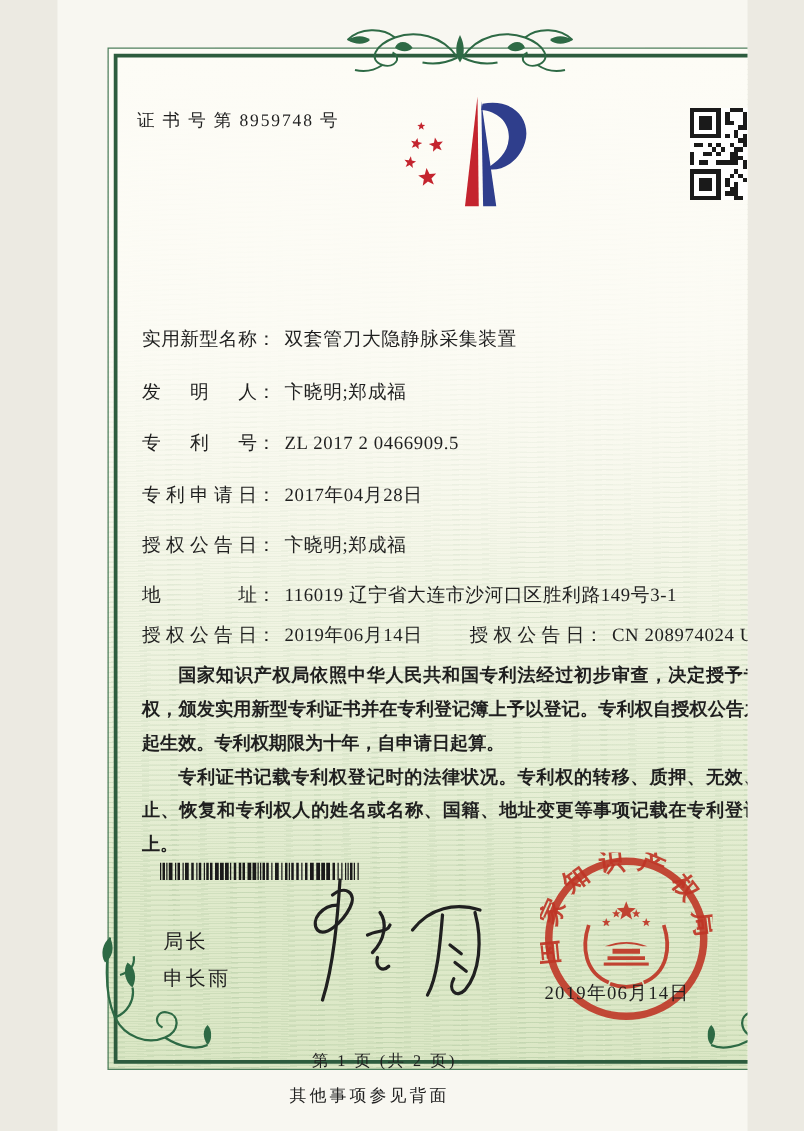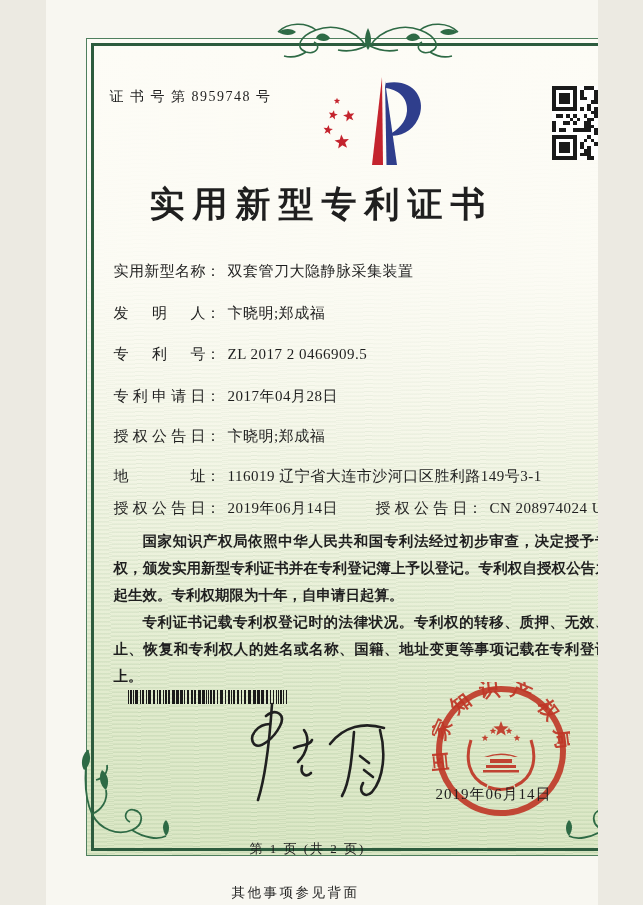--- a/index.html
+++ b/index.html
@@ -34,21 +34,21 @@
   .para{text-indent:2em;margin:0;}
   .barcode{position:absolute;left:80px;top:690px;width:166px;height:14px;}
   .signer{position:absolute;left:85px;top:739px;font-family:"Liberation Sans","DejaVu Sans",sans-serif;
     font-size:16px;letter-spacing:2px;line-height:30px;}
   .signature{position:absolute;left:166px;top:700px;width:190px;height:108px;}
   .seal{position:absolute;left:386px;top:682px;width:138px;height:138px;}
   .seal-date{position:absolute;left:390px;top:785px;font-size:15px;letter-spacing:1px;white-space:nowrap;}
   .page-note{position:absolute;left:0;top:828px;width:100%;margin:12px;text-align:center;
     font-size:13px;letter-spacing:2px;text-indent:-52px;}
   .back-note{position:absolute;left:0;top:868px;width:100%;text-align:center;
-    font-size:13.5px;letter-spacing:2.5px;text-indent:-52px;margin-top:16px;}
+    font-size:13.5px;letter-spacing:2.5px;text-indent:-52px;}
 </style>
 </head>
 <body>
 
 <div class="page">
 
   <div class="interior"></div>
   <div class="frame-outer"></div>
   <div class="frame-inner"></div>
 
@@ -222,21 +222,20 @@
       <rect x="1" y="1" width="5" height="5" fill="#ffffff"></rect>
       <rect x="2" y="2" width="3" height="3" fill="#1a1a1a"></rect>
       <rect x="14" y="0" width="7" height="7" fill="#1a1a1a"></rect>
       <rect x="15" y="1" width="5" height="5" fill="#ffffff"></rect>
       <rect x="16" y="2" width="3" height="3" fill="#1a1a1a"></rect>
       <rect x="0" y="14" width="7" height="7" fill="#1a1a1a"></rect>
       <rect x="1" y="15" width="5" height="5" fill="#ffffff"></rect>
       <rect x="2" y="16" width="3" height="3" fill="#1a1a1a"></rect>
     </svg>
 
-  <div class="title">实用新型专利证书</div>
 
   <div class="row" style="top:262px">
     <span class="flabel">实用新型名称</span><span>：</span><span class="fvalue">双套管刀大隐静脉采集装置</span>
   </div>
   <div class="row" style="top:304px">
     <span class="flabel">发明人</span><span>：</span><span class="fvalue">卞晓明;郑成福</span>
   </div>
   <div class="row" style="top:345px">
     <span class="flabel">专利号</span><span>：</span><span class="fvalue">ZL 2017 2 0466909.5</span>
   </div>
@@ -306,20 +305,24 @@
       <rect x="140" y="0" width="2" height="14" fill="#1a1a1a"></rect>
       <rect x="144" y="0" width="1" height="14" fill="#1a1a1a"></rect>
       <rect x="147" y="0" width="1" height="14" fill="#1a1a1a"></rect>
       <rect x="150" y="0" width="1" height="14" fill="#1a1a1a"></rect>
       <rect x="152" y="0" width="1" height="14" fill="#1a1a1a"></rect>
       <rect x="154" y="0" width="2" height="14" fill="#1a1a1a"></rect>
       <rect x="157" y="0" width="1" height="14" fill="#1a1a1a"></rect>
       <rect x="160" y="0" width="1" height="14" fill="#1a1a1a"></rect>
     </svg>
 
+  <div class="signer">
+    <div>局长</div>
+    <div>申长雨</div>
+  </div>
 
   <svg class="signature" viewBox="0 0 190 108">
     <g stroke="#202020" stroke-width="2.6" fill="none" stroke-linecap="round">
       <path d="M54,16 C64,8 74,14 68,26 C62,38 48,50 42,44 C36,36 46,24 58,24"></path>
       <path d="M60,4 C58,34 55,72 46,100"></path>
       <path d="M92,30 C98,38 96,52 86,62"></path>
       <path d="M82,48 C90,44 98,46 100,40"></path>
       <path d="M90,66 C88,74 94,78 99,73"></path>
       <path d="M118,44 C132,26 152,22 172,28"></path>
       <path d="M142,32 C140,56 138,82 130,96"></path>

